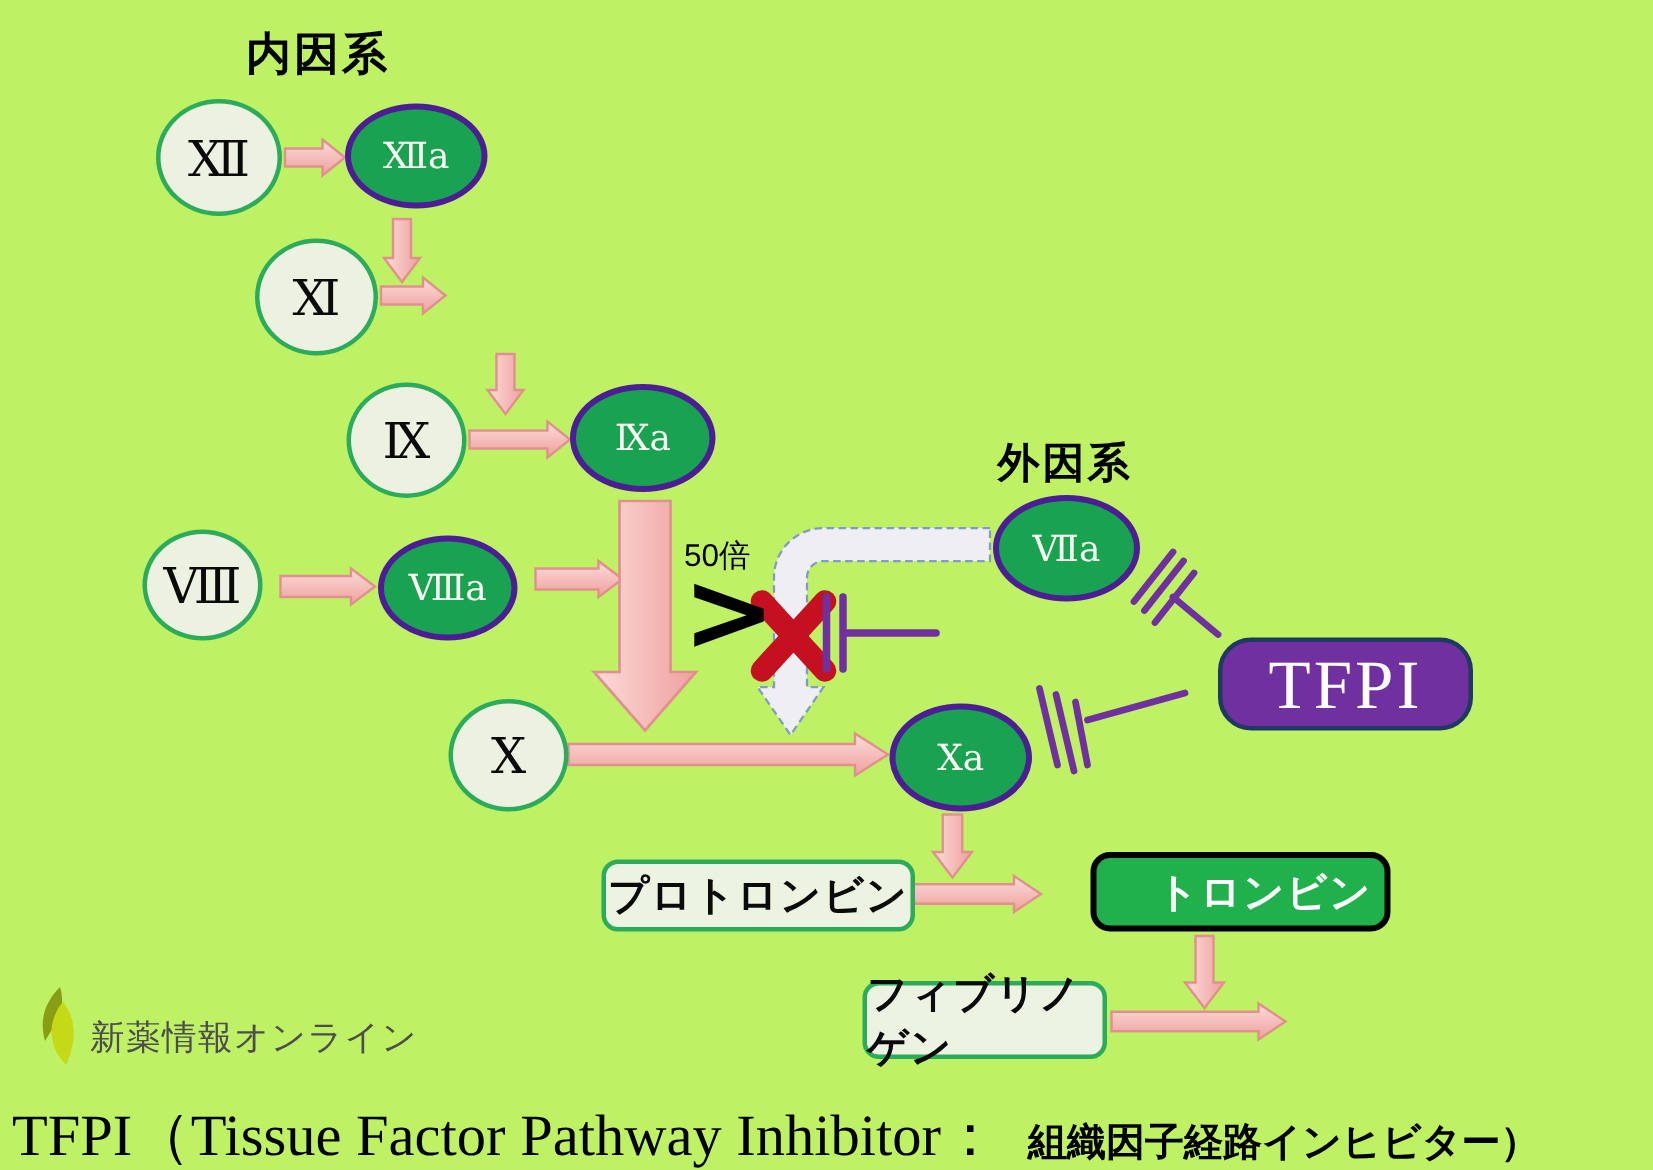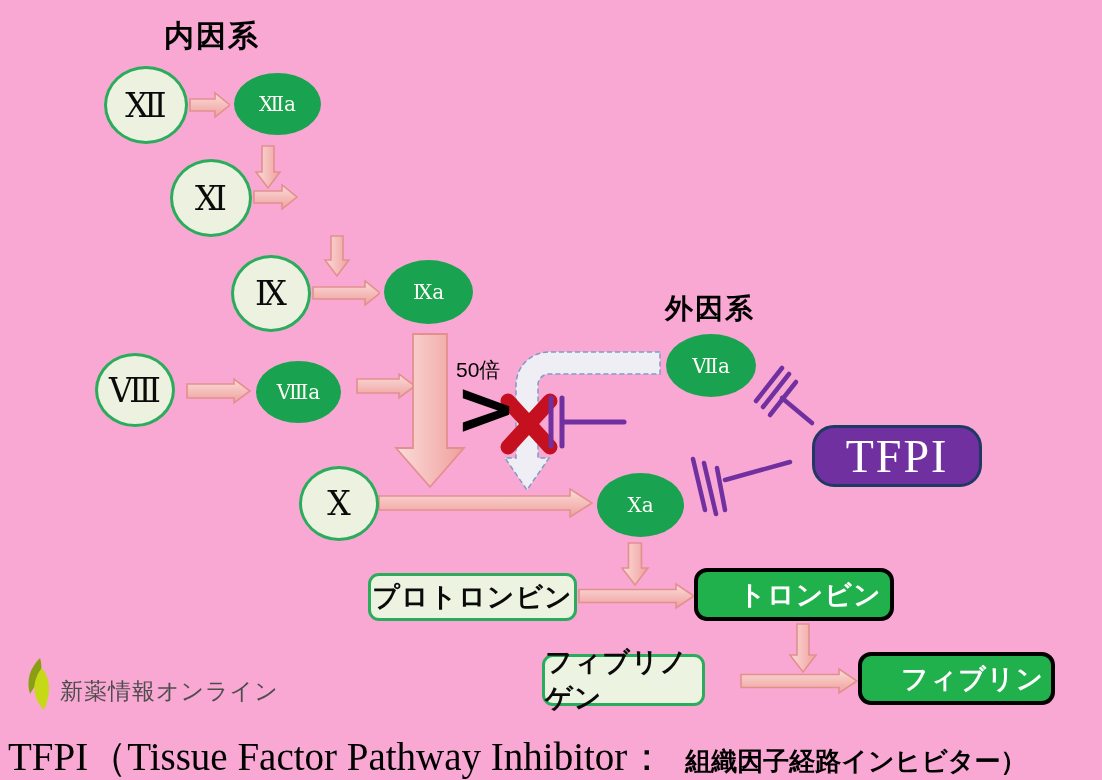--- a/index.html
+++ b/index.html
@@ -1,34 +1,34 @@
 <!DOCTYPE html>
 <html><head>
 <meta charset="utf-8">
 <style>
   html,body{margin:0;padding:0;background:#fff;}
   #stage{
-    position:relative;width:1102px;height:780px;background:#f9a8d4;
+    position:relative;width:1102px;height:780px;background:#bef264;
     font-family:"Liberation Sans",sans-serif;overflow:hidden;
   }
   #diagram-svg{position:absolute;left:0;top:0;width:1102px;height:780px;}
   .node{
     position:absolute;display:flex;align-items:center;justify-content:center;
     box-sizing:border-box;border-radius:50%;
     font-family:"DejaVu Serif","DejaVu Sans",serif;
   }
   .node-inactive{
     background:#EDF1DF;border:3px solid #2BAC5C;color:#0a0a0a;font-size:33px;
   }
   .node-active{
-    background:#19A350;border:4px solid #f9a8d4;color:#fdfdf5;font-size:20px;
+    background:#19A350;border:4px solid #4c1d95;color:#fdfdf5;font-size:24px;
   }
   .mbox{
     position:absolute;display:flex;align-items:center;justify-content:center;
-    box-sizing:border-box;font-weight:700;letter-spacing:1px;
+    box-sizing:border-box;font-weight:700;letter-spacing:1px;margin-left:33px;
   }
   .mbox-inactive{
     background:#EDF3E1;border:3.5px solid #2BAC5C;border-radius:11px;
     color:#0a0a0a;font-size:27px;
   }
   .mbox-active{
     background:#21B14C;border:4px solid #000;border-radius:13px;
     color:#fff;font-size:27px;padding-left:32px;
   }
   .pathway-label{
@@ -128,21 +128,20 @@
 
   <div class="node node-active" style="left:230px;top:69px;width:95px;height:70px;">Ⅻa</div>
   <div class="node node-active" style="left:380px;top:256px;width:97px;height:72px;">Ⅸa</div>
   <div class="node node-active" style="left:662px;top:330px;width:98px;height:71px;">Ⅶa</div>
   <div class="node node-active" style="left:252px;top:357px;width:93px;height:70px;">Ⅷa</div>
   <div class="node node-active" style="left:593px;top:469px;width:95px;height:72px;">Ⅹa</div>
 
   <div class="mbox mbox-inactive" style="left:368px;top:573px;width:209px;height:48px;">プロトロンビン</div>
   <div class="mbox mbox-active" style="left:694px;top:568px;width:200px;height:53px;">トロンビン</div>
   <div class="mbox mbox-inactive" style="left:542px;top:654px;width:163px;height:52px;">フィブリノゲン</div>
-  <div class="mbox mbox-active" style="left:858px;top:652px;width:197px;height:53px;">フィブリン</div>
 
   <div id="tfpi-box">
     <span>TFPI</span>
   </div>
 
   <div id="logo">
     <svg width="36" height="56" viewBox="0 0 36 56">
       <path d="M16,2 C6,12 2,24 6,38 C10,31 15,25 17,16 C18,10 17,5 16,2 Z" fill="#8A9E15"></path>
       <path d="M18,12 C26,22 28,36 20,54 C10,44 8,30 13,20 C14,17 16,14 18,12 Z" fill="#C6D916"></path>
     </svg>

